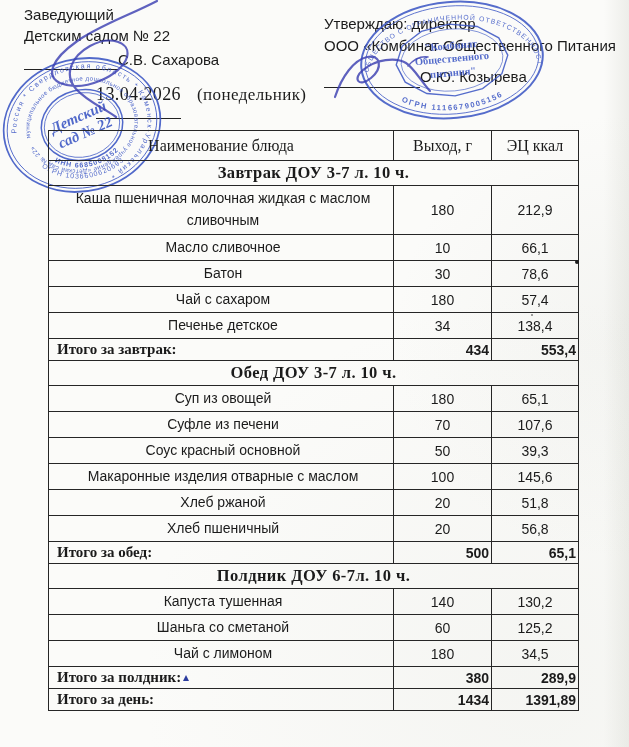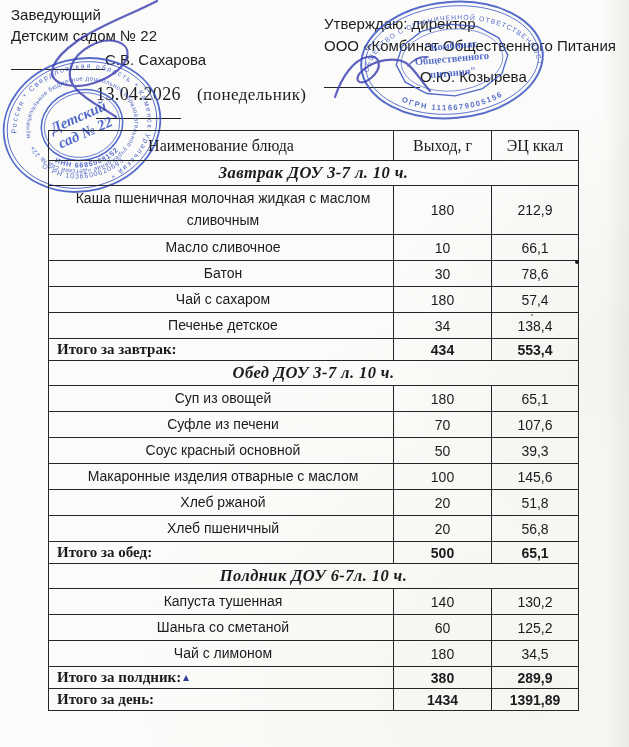--- a/index.html
+++ b/index.html
@@ -7,21 +7,21 @@
     position:relative; width:629px; height:747px; overflow:hidden;
     background-color:#fbfbf9;
     background-image:
       radial-gradient(circle at 85% 92%, rgba(205,208,198,.14), transparent 45%),
       radial-gradient(circle at 98% 45%, rgba(195,198,190,.12), transparent 30%),
       linear-gradient(90deg, rgba(220,221,214,0) 96%, rgba(210,212,204,.35) 100%);
     font-family:"Liberation Sans", sans-serif;
     color:#1b1b1b;
   }
   
-  .hdr-left { position:absolute; left:11px; top:4px; font-size:15px; line-height:21px; }
+  .hdr-left { position:absolute; left:24px; top:4px; font-size:15px; line-height:21px; }
   .hdr-right { position:absolute; left:324px; top:13px; font-size:15px; line-height:22px; }
   .sig-row { margin-top:3px; white-space:nowrap; }
   .uline { display:inline-block; border-bottom:1.5px solid #222; height:14px; vertical-align:bottom; }
   .uline.w94 { width:94px; }
   .uline.w96 { width:96px; }
   .date-line {
     position:absolute; left:96px; top:84px; white-space:nowrap;
     font-family:"Liberation Serif", serif; font-size:18px; letter-spacing:.4px;
   }
   .date-line .d { border-bottom:1.6px solid #222; padding-bottom:14px; }
@@ -31,27 +31,27 @@
     position:absolute; left:48px; top:130px; width:530px;
     border-collapse:collapse; table-layout:fixed; background:transparent;
   }
   .menu col.c1 { width:345px; } .menu col.c2 { width:98px; } .menu col.c3 { width:87px; }
   .menu td, .menu th { border:1.7px solid #262626; vertical-align:middle; }
   .menu th {
     font-family:"Liberation Serif", serif; font-size:16px; font-weight:400;
     height:27px; padding:1px 4px; text-align:center;
   }
   .menu tr.section td {
-    font-family:"Liberation Serif", serif; font-style:italic; font-weight:700;
+    font-family:"Liberation Serif", serif; font-weight:700;
     font-size:16.5px; text-align:center; height:22px; padding:1px; letter-spacing:.4px;
   }
   .menu td.dish { font-size:14px; text-align:center; padding:2px 4px 2px 8px; height:21px; line-height:1.25; }
   .menu tr.tall td.dish { line-height:1.55; height:44px; }
   .menu td.num { font-size:14px; text-align:center; padding:1px 2px; }
-  .menu tr.total td { height:19px; }
+  .menu tr.total td { height:19px;text-align:right; }
   .menu tr.total td.lbl {
     font-family:"Liberation Serif", serif; font-weight:700; font-size:15px;
     text-align:left; padding:1px 4px 1px 8px; white-space:nowrap;
   }
   .menu tr.total td.num { font-weight:700; }
   .ink-mark {
     display:inline-block; width:0; height:0; margin-left:2px; vertical-align:baseline;
     border-left:3px solid transparent; border-right:3px solid transparent;
     border-bottom:6px solid #2c3d9e; transform:translateY(-1px);
   }

